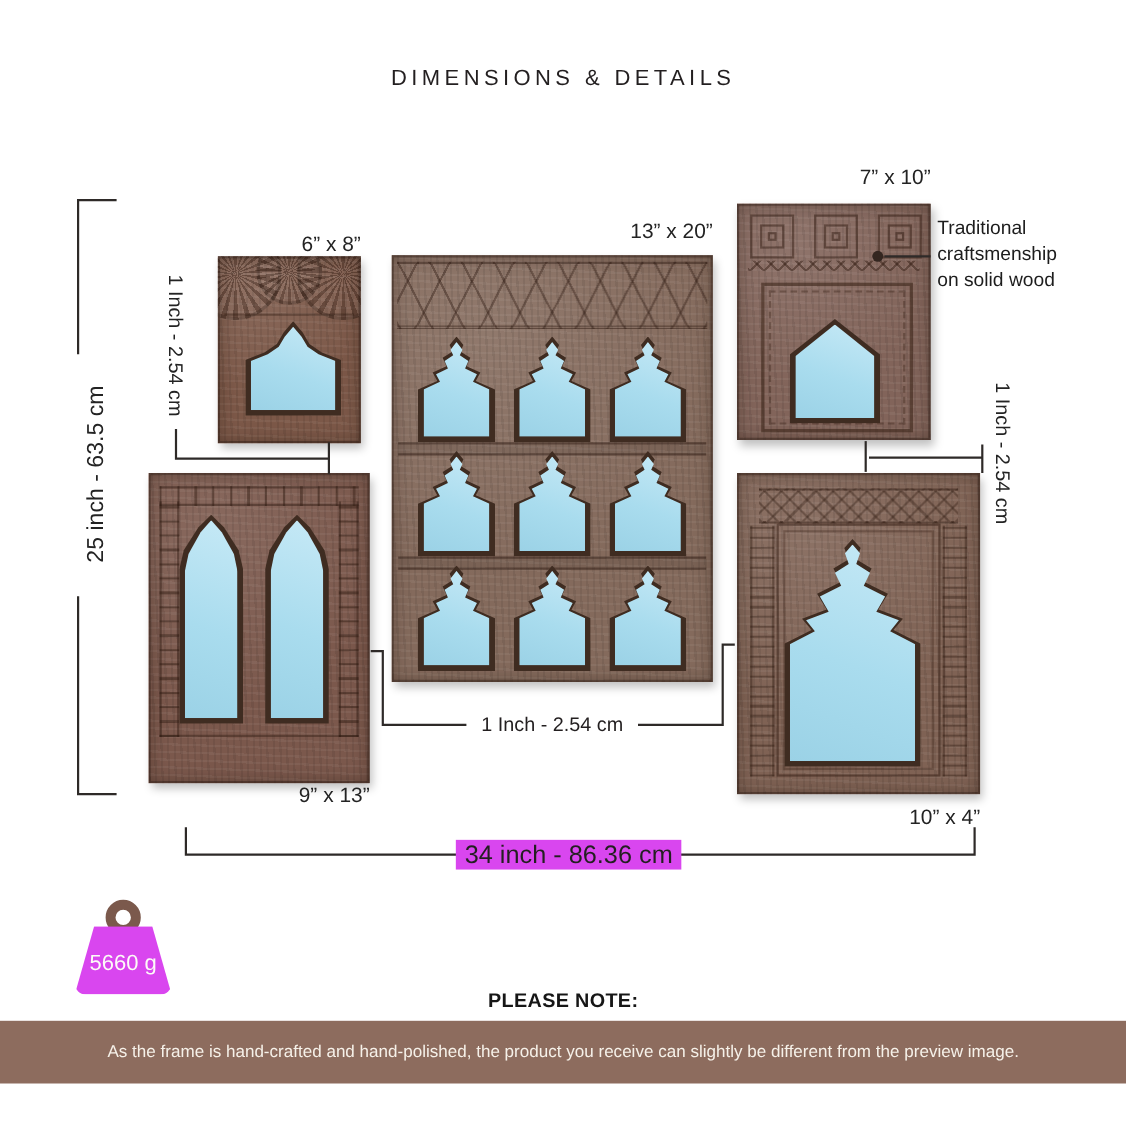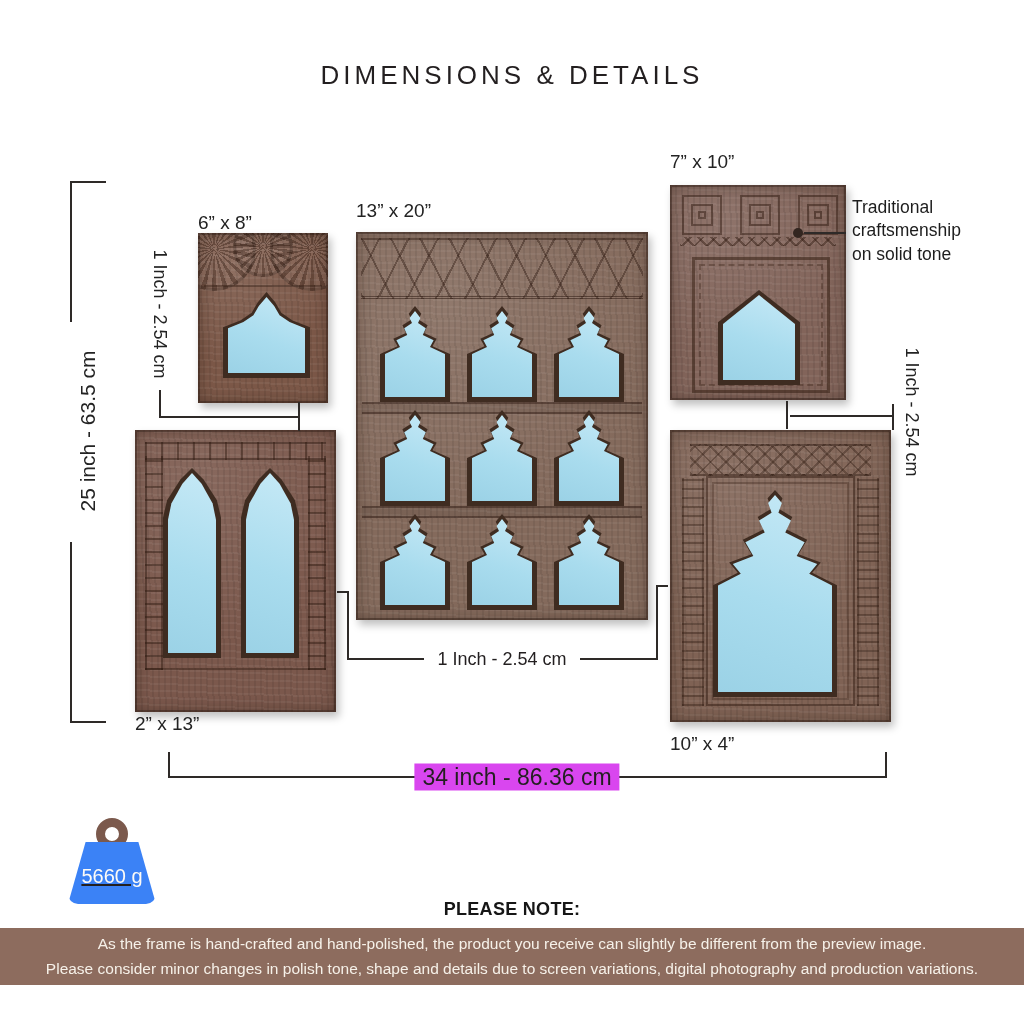--- a/index.html
+++ b/index.html
@@ -1,23 +1,23 @@
 <!DOCTYPE html>
 <html><head>
 <meta charset="utf-8">
 <style>
   html,body{margin:0;padding:0;background:#ffffff;}
   body{width:1024px;height:1024px;position:relative;overflow:hidden;
        font-family:"Liberation Sans","DejaVu Sans",sans-serif;color:#231f20;}
   .abs{position:absolute;}
 
   
-  .title{left:0;top:60px;width:1024px;text-align:center;font-size:26px;
+  .title{left:0;top:60px;width:1024px;text-align:center;font-size:20px;
          letter-spacing:4px;font-weight:500;color:#231f20;}
-  .dimlabel{font-size:19px;color:#232323;text-align:left;white-space:nowrap;}
+  .dimlabel{font-size:19px;color:#232323;text-align:right;white-space:nowrap;}
   .vtext{position:absolute;white-space:nowrap;font-size:18px;color:#232323;}
   #v25{left:88px;top:431px;font-size:21px;transform:translate(-50%,-50%) rotate(-90deg);}
   #v1L{left:159px;top:314px;transform:translate(-50%,-50%) rotate(90deg);}
   #v1R{left:911px;top:412px;transform:translate(-50%,-50%) rotate(90deg);}
   #gap-bottom{left:502px;top:659px;transform:translate(-50%,-50%);font-size:18px;}
   #total-width{left:517px;top:777px;transform:translate(-50%,-50%);font-size:23px;
                background:#d946ef;padding:0 8px;z-index:6;}
   .callout{left:852px;top:196px;width:120px;font-size:17.5px;line-height:1.33;color:#1d1d1d;}
 
   
@@ -99,23 +99,23 @@
     border-left:2px solid rgba(45,25,15,.4);border-right:2px solid rgba(45,25,15,.4);}
   #f10x14 .sr{right:12px;top:48px;bottom:16px;width:18px;
     background:repeating-linear-gradient(0deg, rgba(45,25,15,.38) 0 2px, transparent 2px 9px);
     border-left:2px solid rgba(45,25,15,.4);border-right:2px solid rgba(45,25,15,.4);}
   #f10x14 .inner{left:36px;top:46px;right:36px;bottom:16px;
     border:2px solid rgba(50,28,18,.5);outline:2px solid rgba(50,28,18,.3);outline-offset:-8px;}
 
   
   .wring{left:96px;top:818px;width:32px;height:32px;border-radius:50%;
     border:9px solid #7b594c;background:#fff;box-sizing:border-box;}
-  .wbody{left:68px;top:842px;width:88px;height:62px;background:#3b82f6;
+  .wbody{left:68px;top:842px;width:88px;height:62px;background:#d946ef;
     clip-path:polygon(20% 0%,80% 0%,100% 100%,0% 100%);border-radius:0 0 10px 10px;
-    display:flex;align-items:center;justify-content:center;text-decoration:underline;}
+    display:flex;align-items:center;justify-content:center;}
   .wbody span{color:#fdfbf7;font-size:20px;padding-top:6px;}
 
   
   .note-title{left:0;top:899px;width:1024px;text-align:center;font-size:18px;
     font-weight:600;letter-spacing:.3px;color:#161616;}
   .note-band{left:0;top:928px;width:1024px;height:57px;background:#8d6c5e;
     display:flex;flex-direction:column;align-items:center;justify-content:center;gap:1px;}
   .note-band div{color:#f6f1e9;font-size:15.5px;line-height:24px;white-space:nowrap;}
 
   svg.lines{position:absolute;left:0;top:0;z-index:5;pointer-events:none;}
@@ -214,44 +214,43 @@
   <div class="abs bb"></div>
   <div class="arch lancet" style="left:28px;top:38px;width:58px;height:190px;">
     <div class="back"></div>
     <div class="glass"></div>
   </div>
   <div class="arch lancet" style="left:106px;top:38px;width:58px;height:190px;">
     <div class="back"></div>
     <div class="glass"></div>
   </div>
 </div>
-<div class="abs dimlabel" style="left:135px;top:713px;width:201px;">2” x 13”</div>
+<div class="abs dimlabel" style="left:135px;top:713px;width:201px;">9” x 13”</div>
 
 <div class="frame" id="f10x14">
   <div class="abs dband"></div>
   <div class="abs sl"></div>
   <div class="abs sr"></div>
   <div class="abs inner"></div>
   <div class="arch ogee" style="left:43px;top:60px;width:124px;height:207px;">
     <div class="back"></div>
     <div class="glass"></div>
   </div>
 </div>
 <div class="abs dimlabel" style="left:670px;top:733px;width:221px;">10” x 4”</div>
 
 <div class="vtext" id="v25">25 inch - 63.5 cm</div>
 <div class="vtext" id="v1L">1 Inch - 2.54 cm</div>
 <div class="vtext" id="v1R">1 Inch - 2.54 cm</div>
 <div class="abs" id="gap-bottom" style="font-family:inherit;">1 Inch - 2.54 cm</div>
 <div class="abs" id="total-width">34 inch - 86.36 cm</div>
 
-<div class="abs callout">Traditional craftsmenship on solid tone</div>
+<div class="abs callout">Traditional craftsmenship on solid wood</div>
 
 <div class="abs wring"></div>
 <div class="abs wbody">
   <span>5660 g</span>
 </div>
 
 <div class="abs note-title">PLEASE NOTE:</div>
 <div class="abs note-band">
   <div>As the frame is hand-crafted and hand-polished, the product you receive can slightly be different from the preview image.</div>
-  <div>Please consider minor changes in polish tone, shape and details due to screen variations, digital photography and production variations.</div>
 </div>
 
 </body></html>

